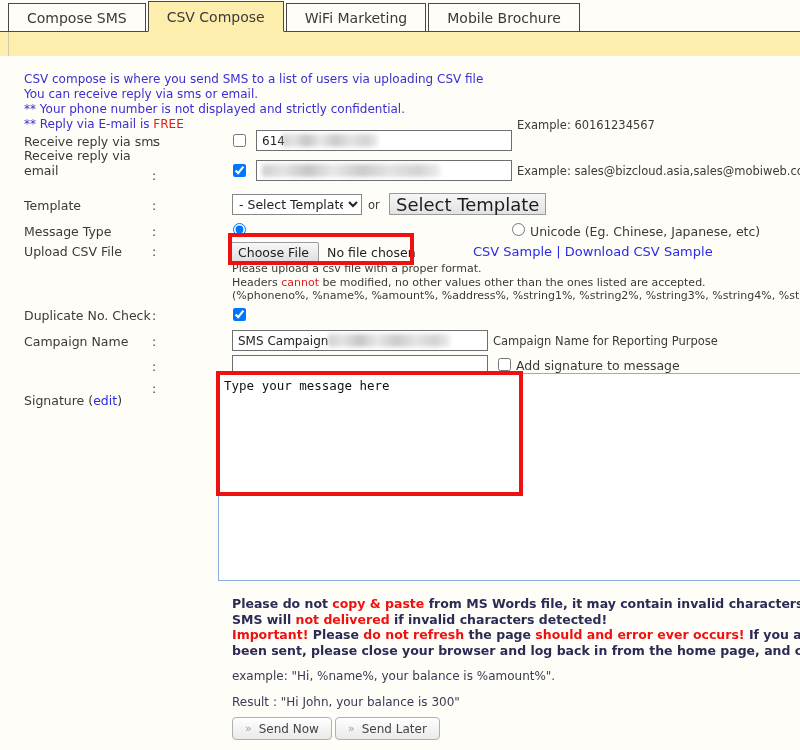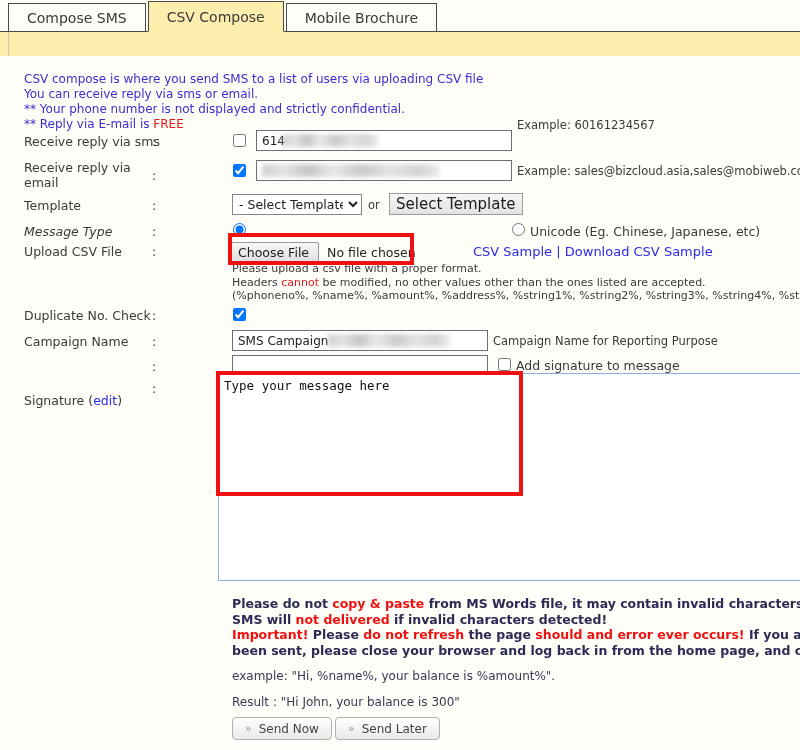--- a/index.html
+++ b/index.html
@@ -171,21 +171,21 @@
     color: #222;
     padding: 1px 2px;
     box-sizing: border-box;
   }
   .btn-gray {
     position: absolute;
     height: 22px;
     border: 1px solid #9a9a9a;
     background: linear-gradient(#f6f6f6, #e2e2e2);
     font-family: "DejaVu Sans", "Liberation Sans", sans-serif;
-    font-size: 15px;
+    font-size: 18px;
     color: #1c1c1c;
     padding: 0 6px;
     box-sizing: border-box;
     cursor: pointer;
   }
 
   
   .fileinput {
     position: absolute;
     display: flex;
@@ -295,20 +295,21 @@
   }
   .send-btn .chev { color: #9a9a9a; font-size: 11px; }
 </style>
 </head>
 <body>
 
 <div class="tabbar">
   <div class="tabs">
     <div class="tab">Compose SMS</div>
     <div class="tab active">CSV Compose</div>
+    <div class="tab">WiFi Marketing</div>
     <div class="tab">Mobile Brochure</div>
   </div>
 </div>
 <div class="yellow-band"></div>
 <div class="left-rule"></div>
 
 <div class="content">
 
   <div class="intro">
     <div>CSV compose is where you send SMS to a list of users via uploading CSV file</div>
@@ -317,39 +318,39 @@
     <div><span>** Reply via E-mail is </span><span class="free">FREE</span></div>
   </div>
 
   <div class="row-label" style="left:24px; top:78px;">Receive reply via sms</div>
   <div class="row-colon" style="left:152px; top:78px;">:</div>
   <input type="checkbox" class="cbx" style="left: 233px; top: 78px;">
   <input type="text" class="txtbox" style="left: 256px; top: 74px; width: 256px;" value="614">
   <div class="blur" style="left:282px; top:78px; width:96px; height:13px;"></div>
   <div class="example-txt" style="left:517px; top:62px;">Example: 60161234567</div>
 
-  <div class="row-label" style="left:24px; top:104px;">
+  <div class="row-label" style="left:24px; top:92px;">
     <span>Receive reply via</span><br>
     <span>email</span>
   </div>
   <div class="row-colon" style="left:152px; top:112px;">:</div>
   <input type="checkbox" class="cbx" style="left: 233px; top: 108px;" checked="">
   <input type="text" class="txtbox" style="left: 256px; top: 104px; width: 256px;" value="">
   <div class="blur" style="left:262px; top:108px; width:178px; height:13px;"></div>
   <div class="example-txt" style="left:517px; top:108px;">Example: sales@bizcloud.asia,sales@mobiweb.co</div>
 
   <div class="row-label" style="left:24px; top:142px;">Template</div>
   <div class="row-colon" style="left:152px; top:142px;">:</div>
   <select class="sel" style="left:232px; top:138px; width:130px;">
     <option>- Select Template -</option>
   </select>
   <div class="example-txt" style="left:368px; top:142px;">or</div>
   <button class="btn-gray" style="left:389px; top:137px;">Select Template</button>
 
-  <div class="row-label" style="left:24px; top:168px;font-style:italic;">Message Type</div>
+  <div class="row-label" style="left:24px; top:168px;">Message Type</div>
   <div class="row-colon" style="left:152px; top:168px;">:</div>
   <input type="radio" name="msgtype" class="rdo" style="left: 233px; top: 167px;" checked="">
   <input type="radio" name="msgtype" class="rdo" style="left: 512px; top: 167px;">
   <div class="example-txt" style="left:530px; top:168px; font-size:12.5px;">Unicode (Eg. Chinese, Japanese, etc)</div>
 
   <div class="row-label" style="left:24px; top:188px;">Upload CSV File</div>
   <div class="row-colon" style="left:152px; top:188px;">:</div>
   <div class="fileinput" style="left:228px; top:184px;">
     <span class="choose">Choose File</span>
     <span class="fname">No file chosen</span>

